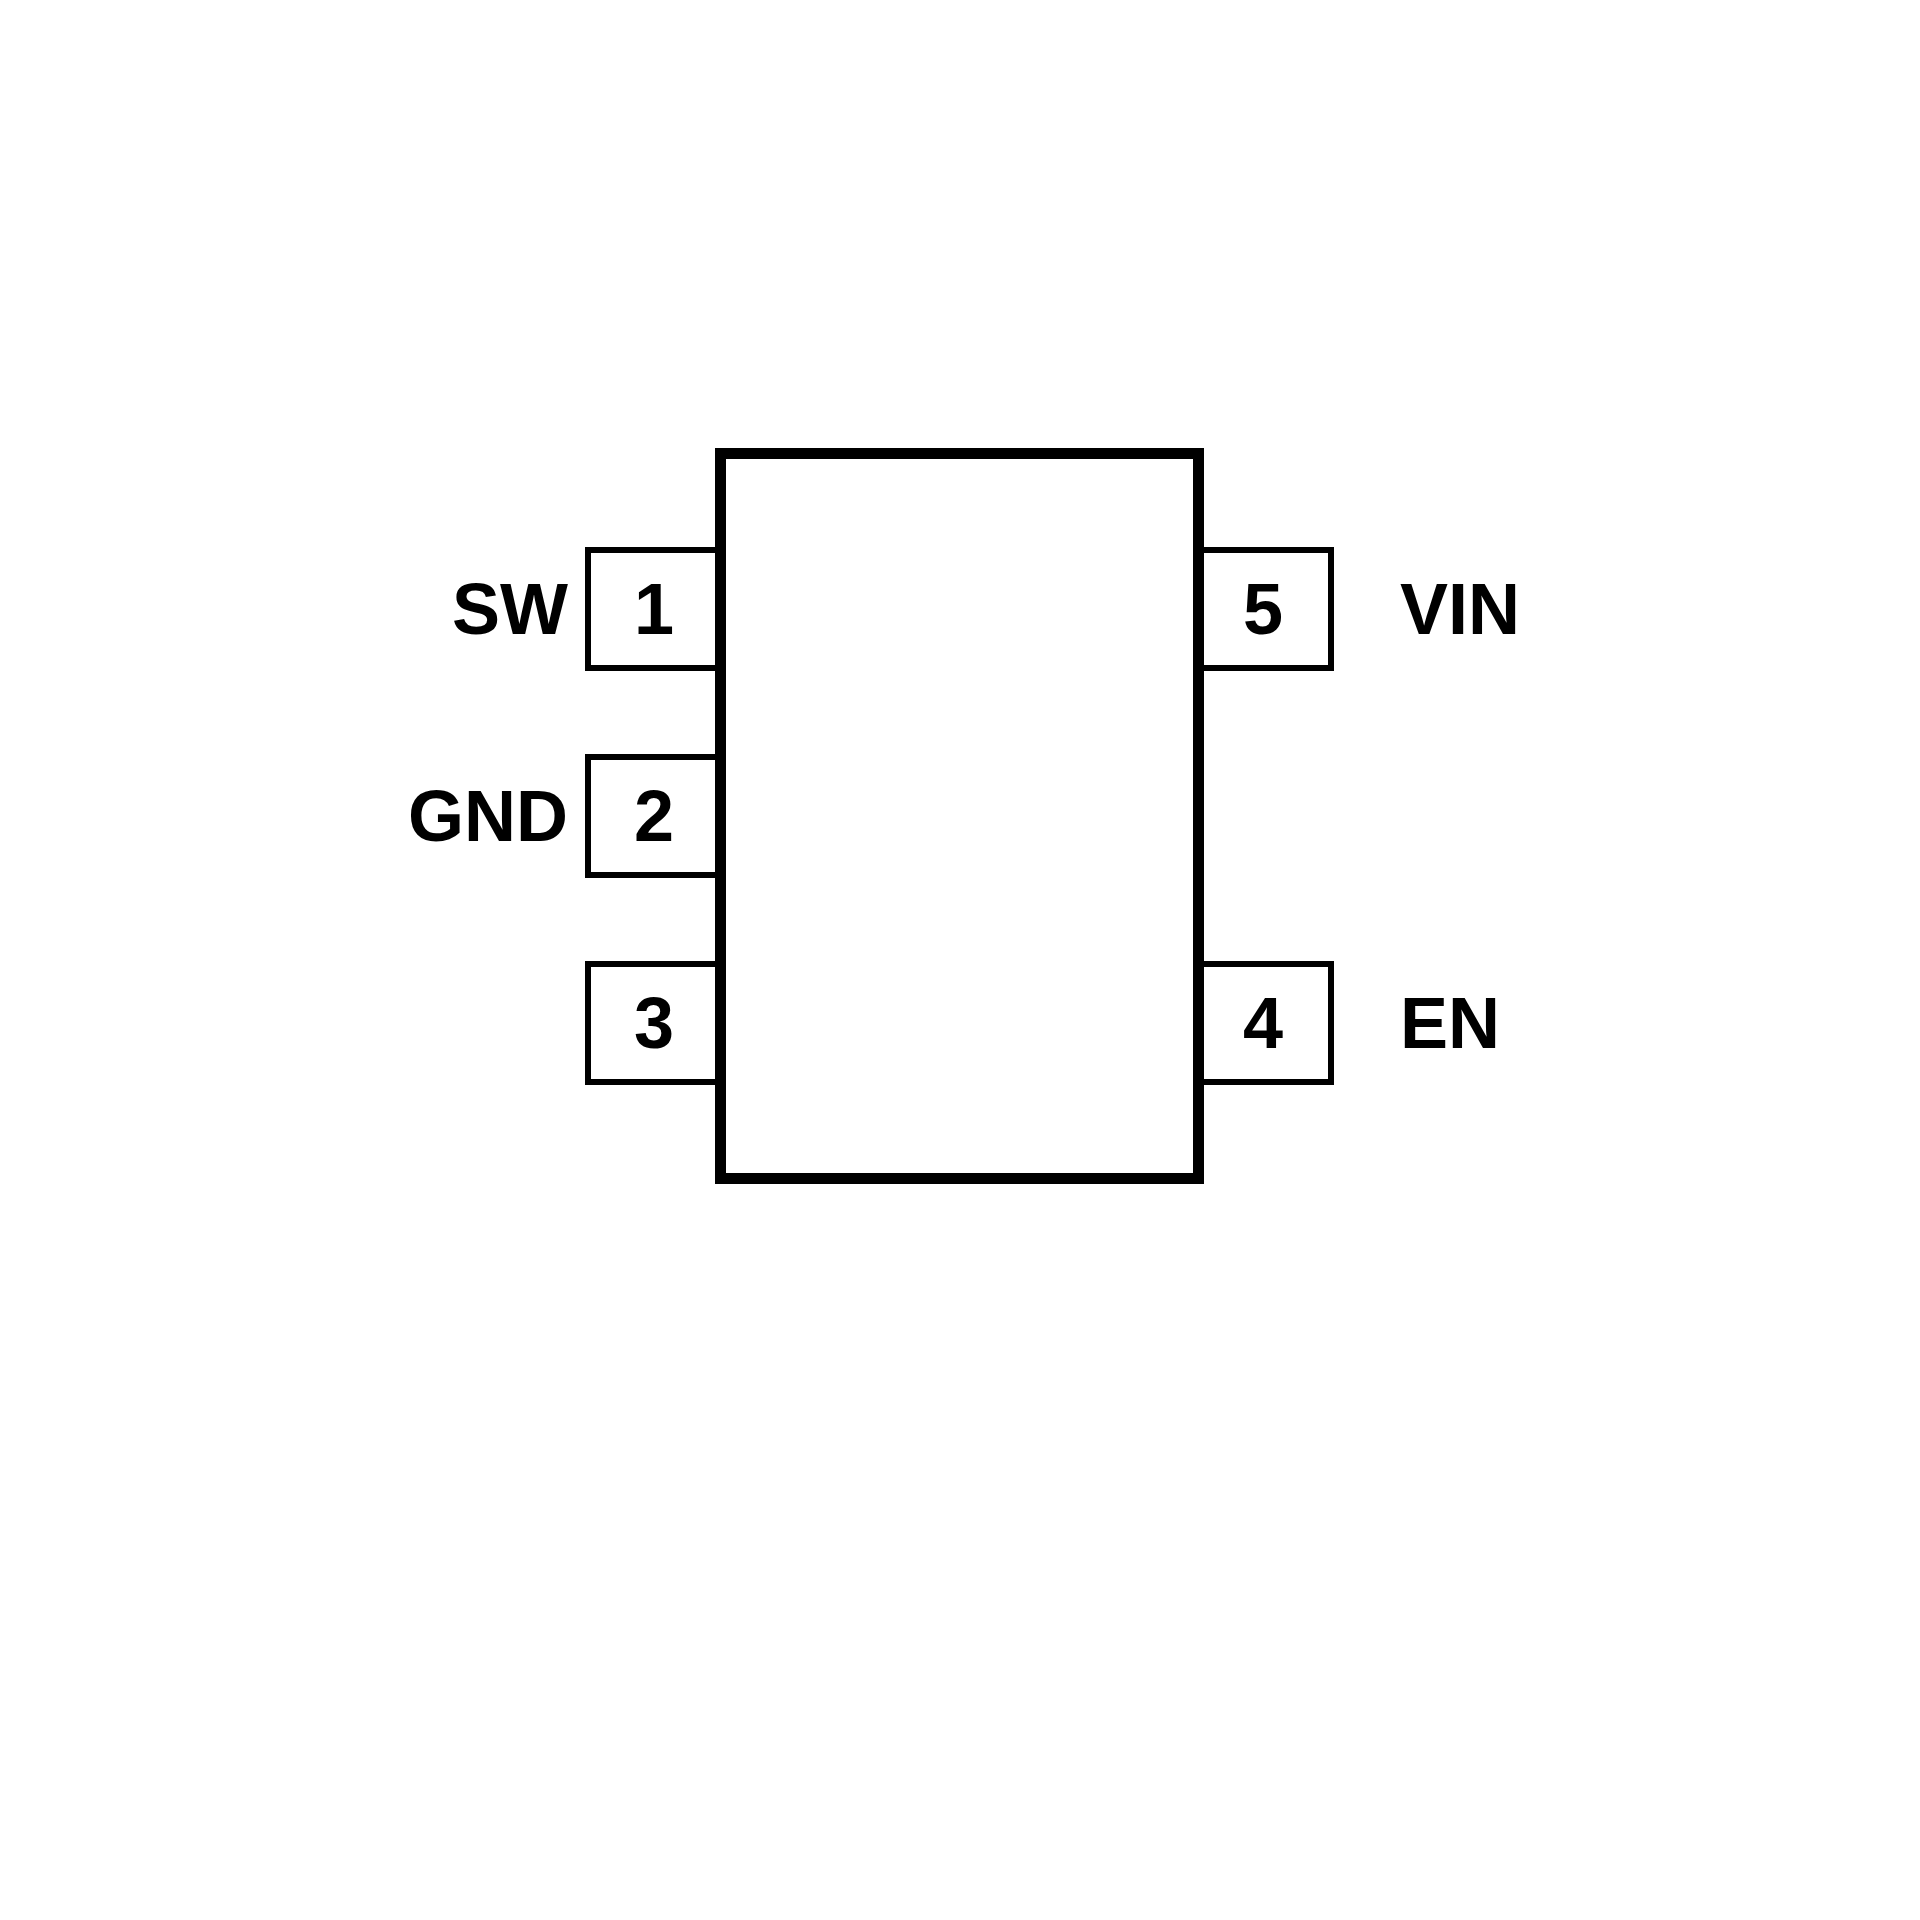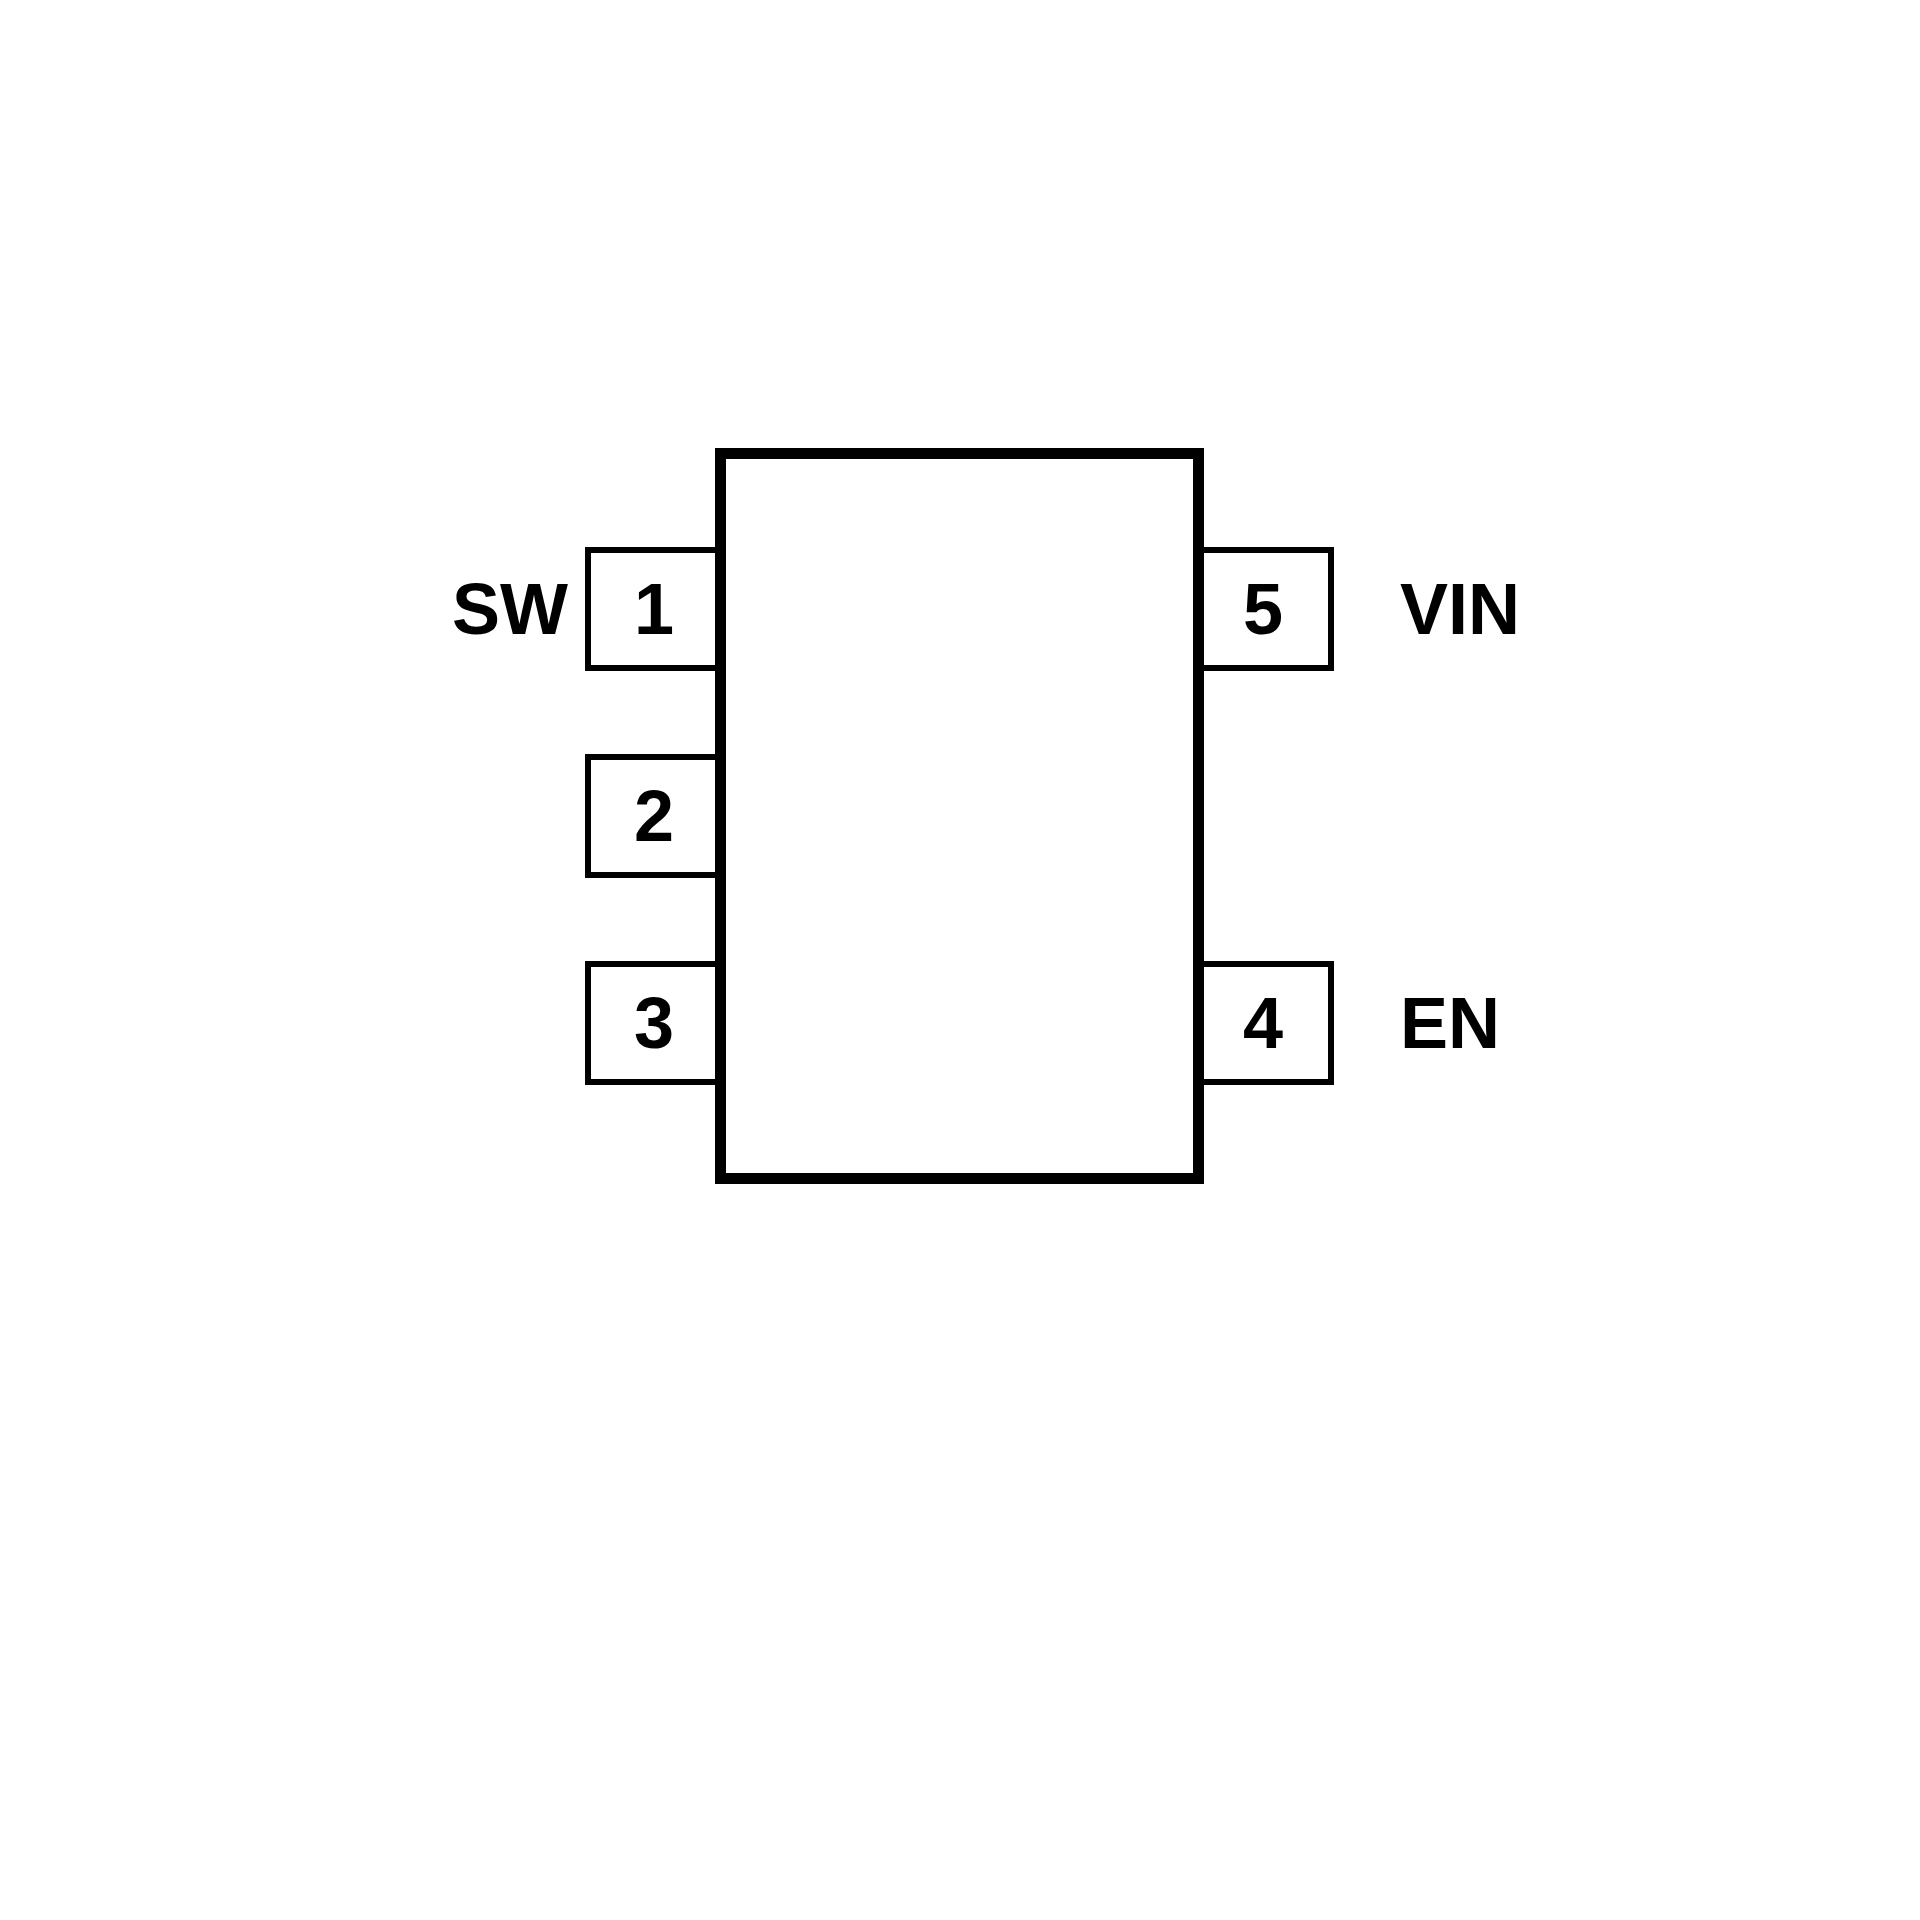--- a/index.html
+++ b/index.html
@@ -78,20 +78,21 @@
   .row1 { top: 547px; }
   .row2 { top: 754px; }
   .row3 { top: 961px; }
 </style>
 </head>
 <body>
 
 <div class="canvas">
 
   <div class="pin-label left row1">SW</div>
+  <div class="pin-label left row2">GND</div>
 
   <div class="pin-box left row1">
     <span>1</span>
   </div>
   <div class="pin-box left row2">
     <span>2</span>
   </div>
   <div class="pin-box left row3">
     <span>3</span>
   </div>

